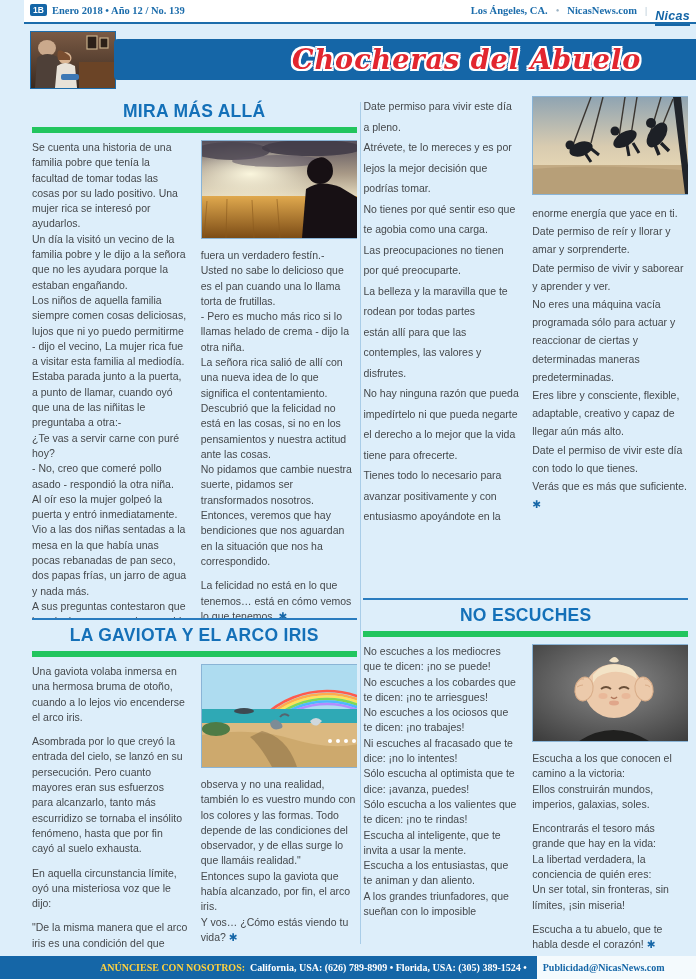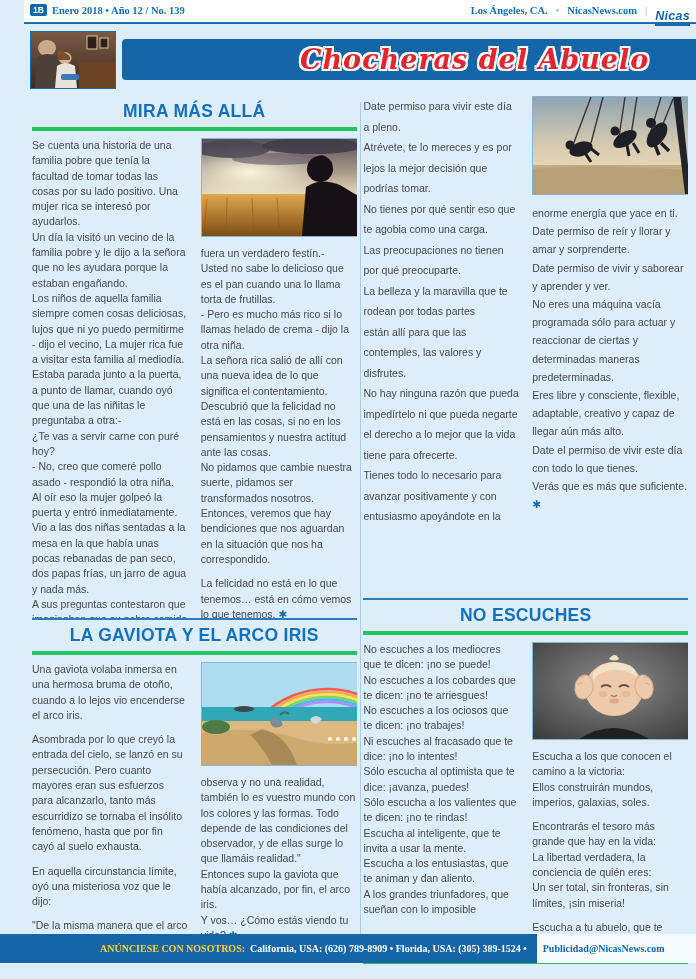--- a/index.html
+++ b/index.html
@@ -17,53 +17,53 @@
   .logo { display:flex; flex-direction:column; line-height:1;margin-top:16px; }
   .logo-name { font-style:italic; font-size:12.5px; color:#1566a7; letter-spacing:.3px;
                font-family:"Liberation Sans",sans-serif; font-weight:bold; }
   .logo-bar { height:2.5px; background:#1566a7; margin-top:1px; }
 
   
   .header { position:relative; height:70px; }
   .header-photo { position:absolute; top:7px; left:6px; width:86px; height:58px;
                   border:1px solid #1b6cab; background:#4a342a; }
   .header-photo svg { display:block; }
-  .banner { position:absolute; top:15px; left:98px; right:0; height:41px; background:#1566a7;
+  .banner { position:absolute; top:15px; left:90px; right:0; height:41px; background:#1566a7;
             border-radius:4px 0 0 4px; display:flex; align-items:center; }
   .script-title { margin-left:178px; font-family:"DejaVu Serif", serif; font-style:italic; font-weight:bold;
                   font-size:27px; color:#e2262f; letter-spacing:1px; white-space:nowrap;
                   text-shadow:-2px -2px 0 #fff, 2px -2px 0 #fff, -2px 2px 0 #fff, 2px 2px 0 #fff,
                               -2px 0 0 #fff, 2px 0 0 #fff, 0 -2px 0 #fff, 0 2px 0 #fff; }
 
   
   .content { display:flex; padding:2px 8px 0 8px; }
   .col { width:336px; }
   .gutter { width:1px; background:#a9cde8; margin:6px 3px 20px 3px; }
 
   .sec { overflow:hidden; }
   .sec h2 { margin:5px 0 7px 0; padding-bottom:5px; font-size:17.5px; font-weight:bold; color:#1470b8;
-            text-align:center; letter-spacing:.3px; border-bottom:4px solid #22c55e; }
+            text-align:center; letter-spacing:.3px; border-bottom:6px solid #22c55e; }
   .sec-mira    { height:524px; border-bottom:2px solid #2a7cbf; }
   .sec-gaviota { height:343px; border-bottom:3px solid #2eb872; }
   .sec-vivir   { height:504px; border-bottom:2px solid #2a7cbf; }
   .sec-noesc   { height:364px; border-bottom:3px solid #2eb872; }
 
   .body { display:flex; gap:13px; }
   .sub { flex:1; min-width:0; }
   p.para { margin:0; font-size:10.5px; line-height:15.3px; color:#45484b; }
   p.para.gap { margin-top:9px; }
   .vivir .sub1 p.para { line-height:20.5px; }
   .vivir .sub2 p.para { line-height:18.2px; }
   .end-mark { color:#1566a7; }
 
   figure.art { margin:0 0 9px 0; border:1px solid #8ab4d6; background:#fff; line-height:0; }
   figure.art svg { display:block; }
 
   
-  .footer { position:absolute; left:0; right:0; bottom:16px; height:29px; background:#f4fafd;
+  .footer { position:absolute; left:0; right:0; bottom:0; height:23px; background:#f4fafd;
             display:flex; align-items:stretch; font-family:"Liberation Serif", serif;
             font-weight:bold; font-size:10px; white-space:nowrap; }
   .footer-blue { background:#1566a7; display:flex; align-items:center; padding:0 10px 0 100px; color:#fff; }
   .footer-label { color:#ffd23f; margin-right:5px; }
   .footer-email { color:#1566a7; display:flex; align-items:center; margin-left:6px; }
 </style>
 </head>
 <body>
 
 <div class="page">

